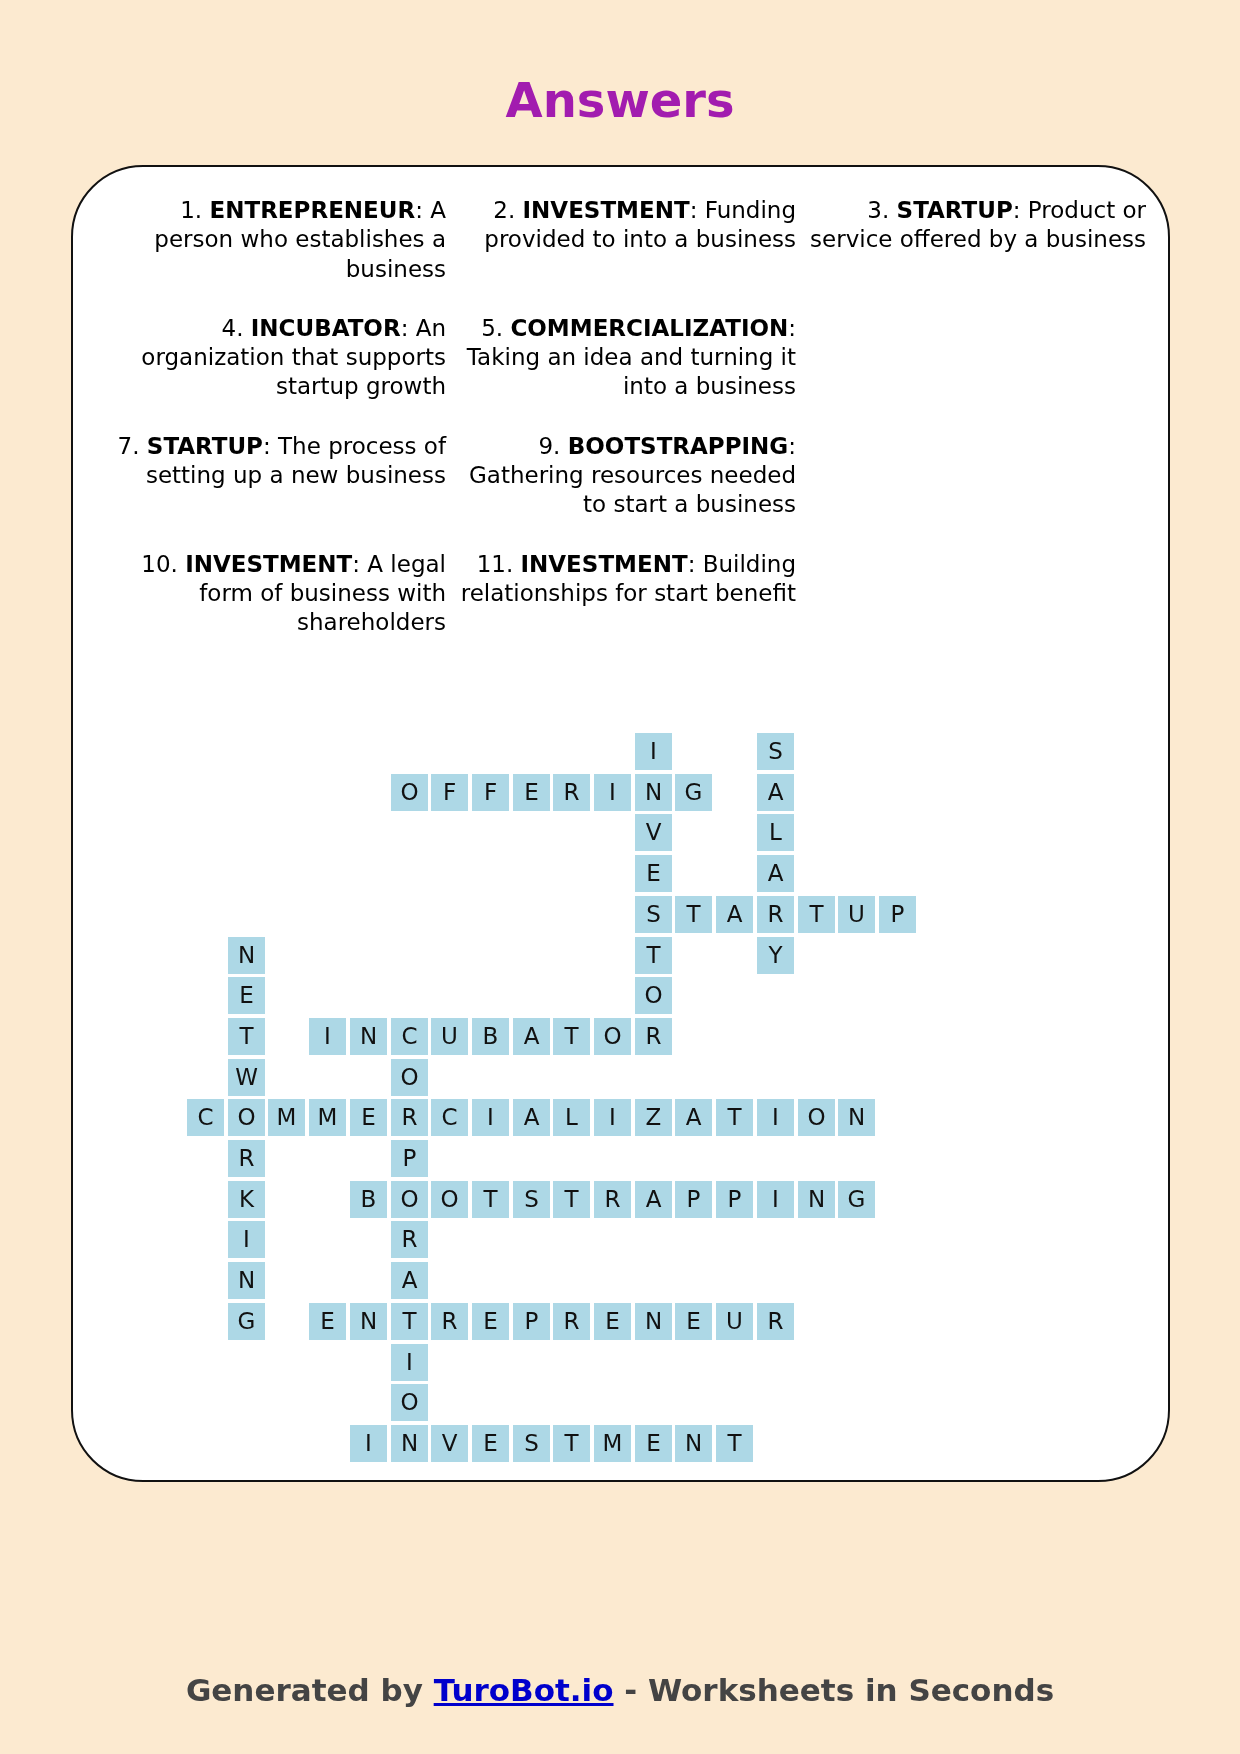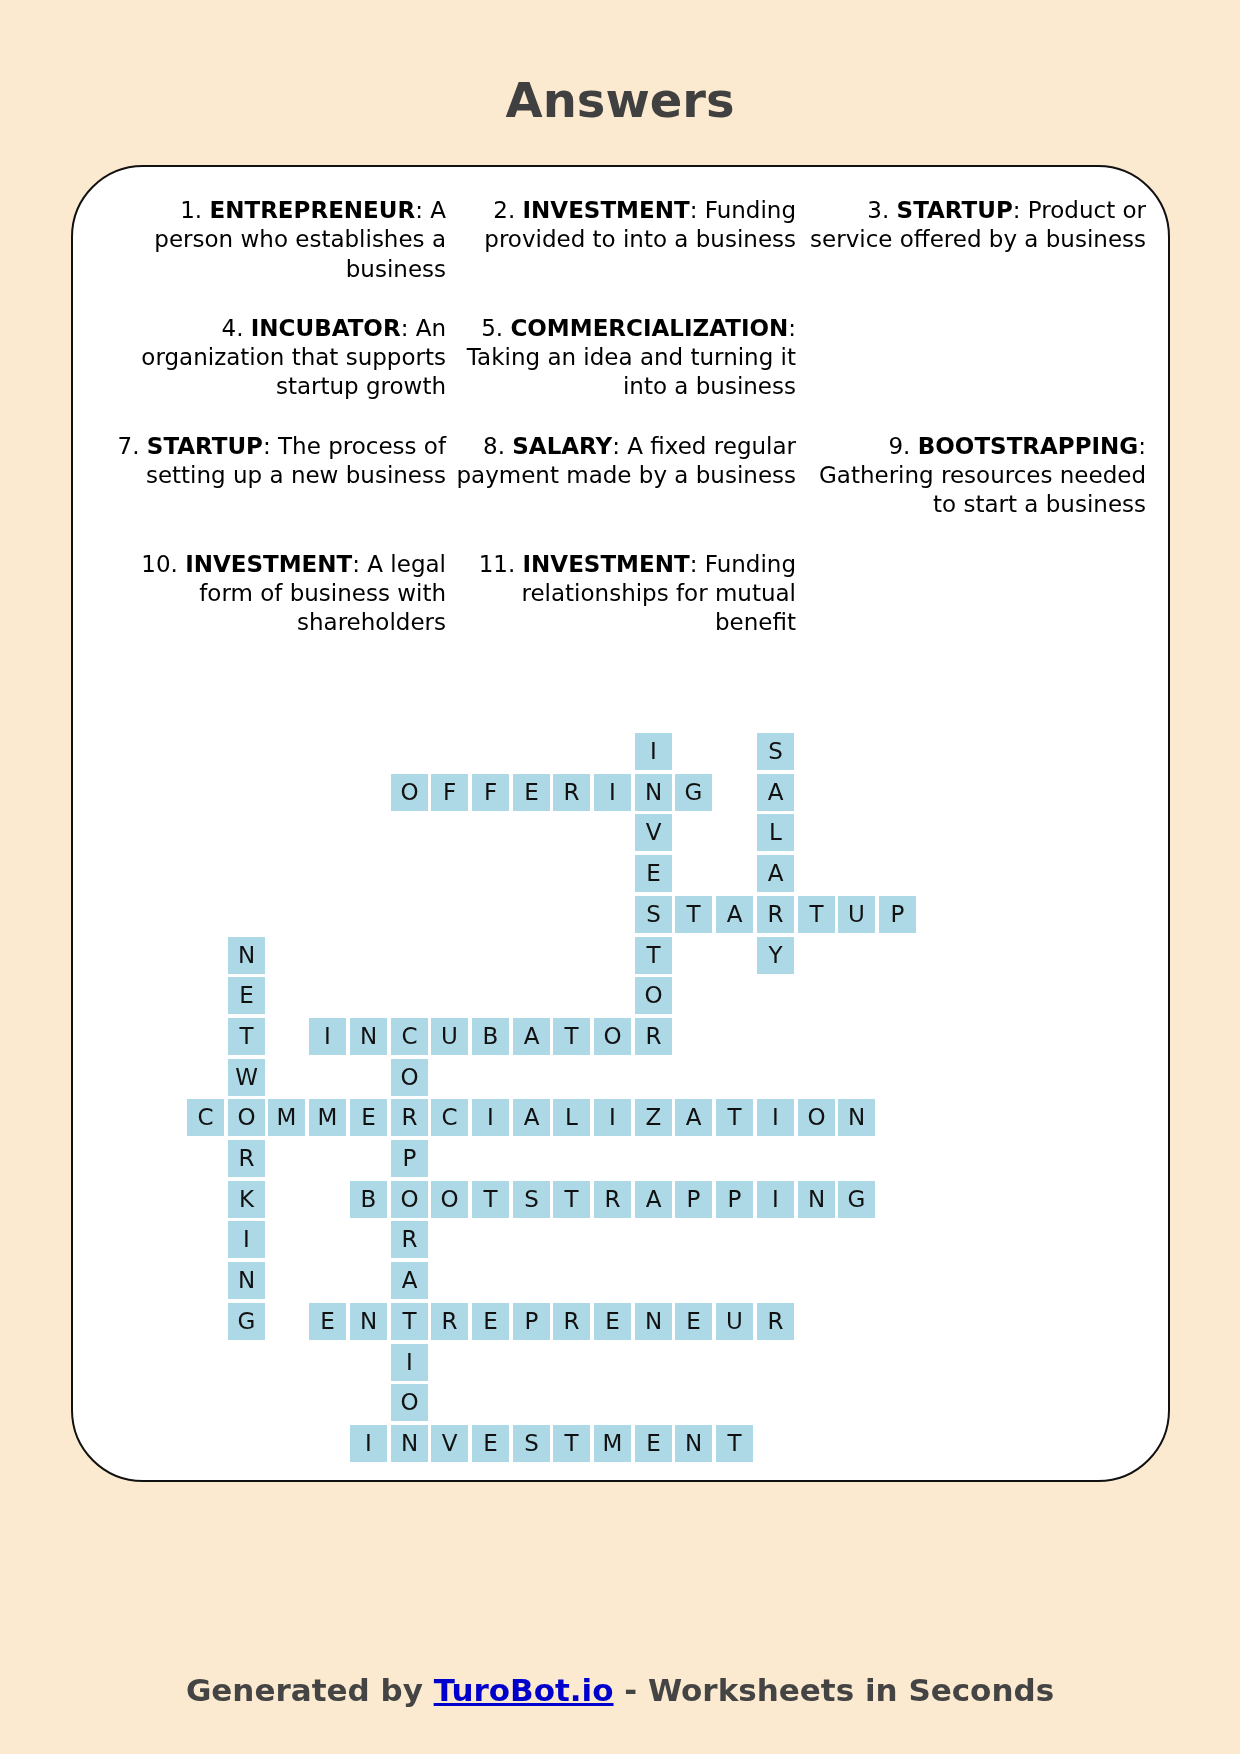--- a/index.html
+++ b/index.html
@@ -6,21 +6,21 @@
   body {
     width: 1240px; height: 1754px;
     background: #fcead0;
     position: relative;
     overflow: hidden;
     font-family: "DejaVu Sans", sans-serif;
   }
   .title {
     position: absolute; left: 0; top: 66px; width: 1240px;
     text-align: center;
-    font-size: 48px; font-weight: bold; color: #404040;
+    font-size: 48px; font-weight: bold; color: #a21caf;
     line-height: 68px;
   }
   .panel {
     position: absolute; left: 71px; top: 165px;
     width: 1095px; height: 1313px;
     background: #ffffff;
     border: 2px solid #111111;
     border-radius: 72px;
   }
   .clues {
@@ -75,26 +75,25 @@
     <div class="clue"><span>1.</span> <b>ENTREPRENEUR</b><span>: A person who establishes a business</span></div>
     <div class="clue"><span>2.</span> <b>INVESTMENT</b><span>: Funding provided to into a business</span></div>
     <div class="clue"><span>3.</span> <b>STARTUP</b><span>: Product or service offered by a business</span></div>
   </div>
   <div class="clue-row">
     <div class="clue"><span>4.</span> <b>INCUBATOR</b><span>: An organization that supports startup growth</span></div>
     <div class="clue"><span>5.</span> <b>COMMERCIALIZATION</b><span>: Taking an idea and turning it into a business</span></div>
   </div>
   <div class="clue-row">
     <div class="clue"><span>7.</span> <b>STARTUP</b><span>: The process of setting up a new business</span></div>
-    <div class="clue"><span>8.</span> <b>SALARY</b><span>: A fixed regular payment made by a business</span></div>
     <div class="clue"><span>9.</span> <b>BOOTSTRAPPING</b><span>: Gathering resources needed to start a business</span></div>
   </div>
   <div class="clue-row">
     <div class="clue"><span>10.</span> <b>INVESTMENT</b><span>: A legal form of business with shareholders</span></div>
-    <div class="clue"><span>11.</span> <b>INVESTMENT</b><span>: Funding relationships for mutual benefit</span></div>
+    <div class="clue"><span>11.</span> <b>INVESTMENT</b><span>: Building relationships for start benefit</span></div>
   </div>
 </div>
 
 <div class="grid" id="crossword-grid">
     <div class="cell" style="left: 635px; top: 733px; background: rgb(173, 216, 230);">I</div>
     <div class="cell" style="left: 635px; top: 774px; background: rgb(173, 216, 230);">N</div>
     <div class="cell" style="left: 635px; top: 814px; background: rgb(173, 216, 230);">V</div>
     <div class="cell" style="left: 635px; top: 855px; background: rgb(173, 216, 230);">E</div>
     <div class="cell" style="left: 635px; top: 896px; background: rgb(173, 216, 230);">S</div>
     <div class="cell" style="left: 635px; top: 937px; background: rgb(173, 216, 230);">T</div>

